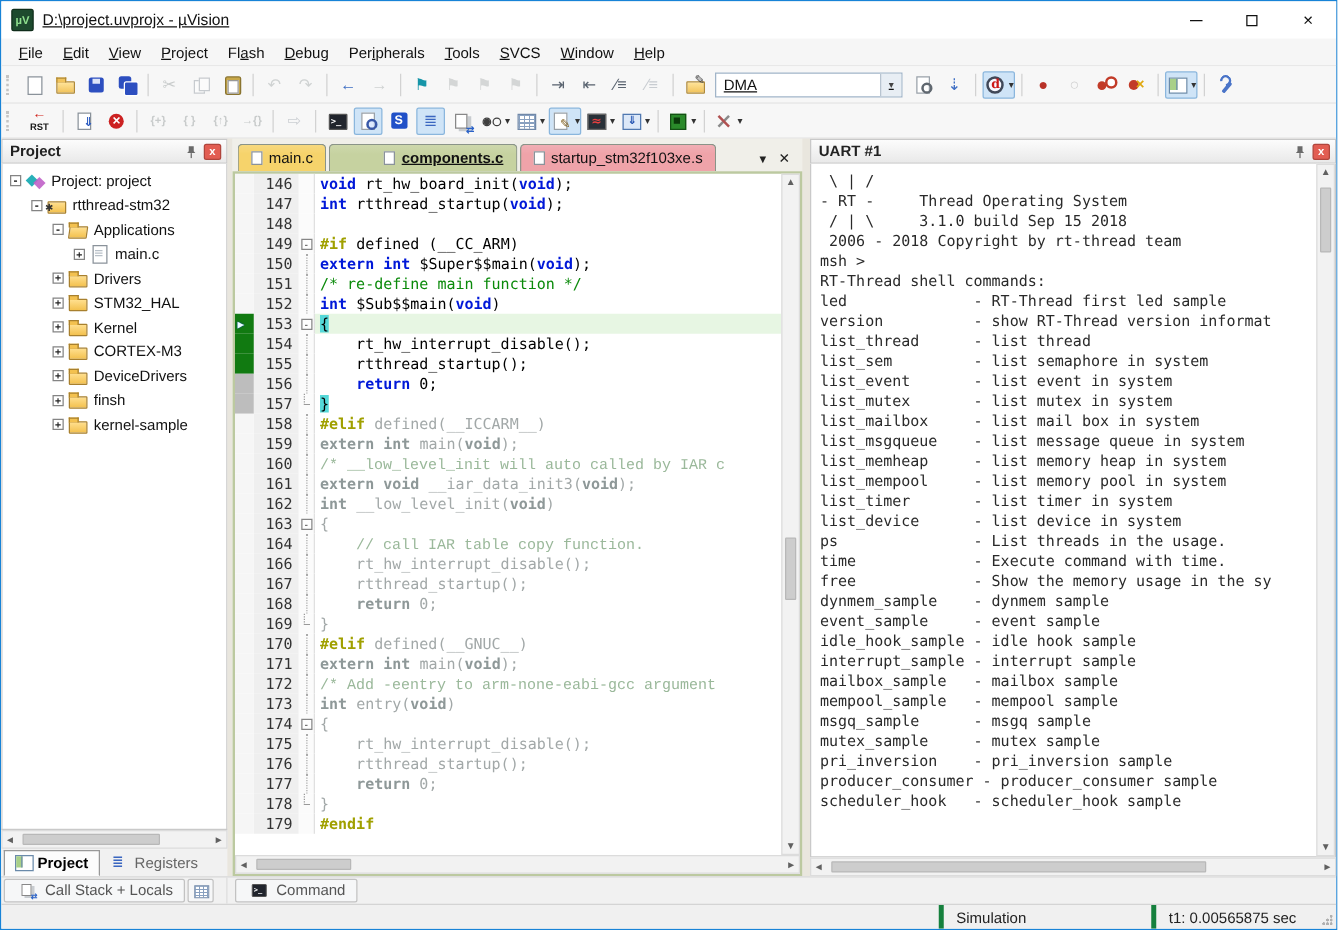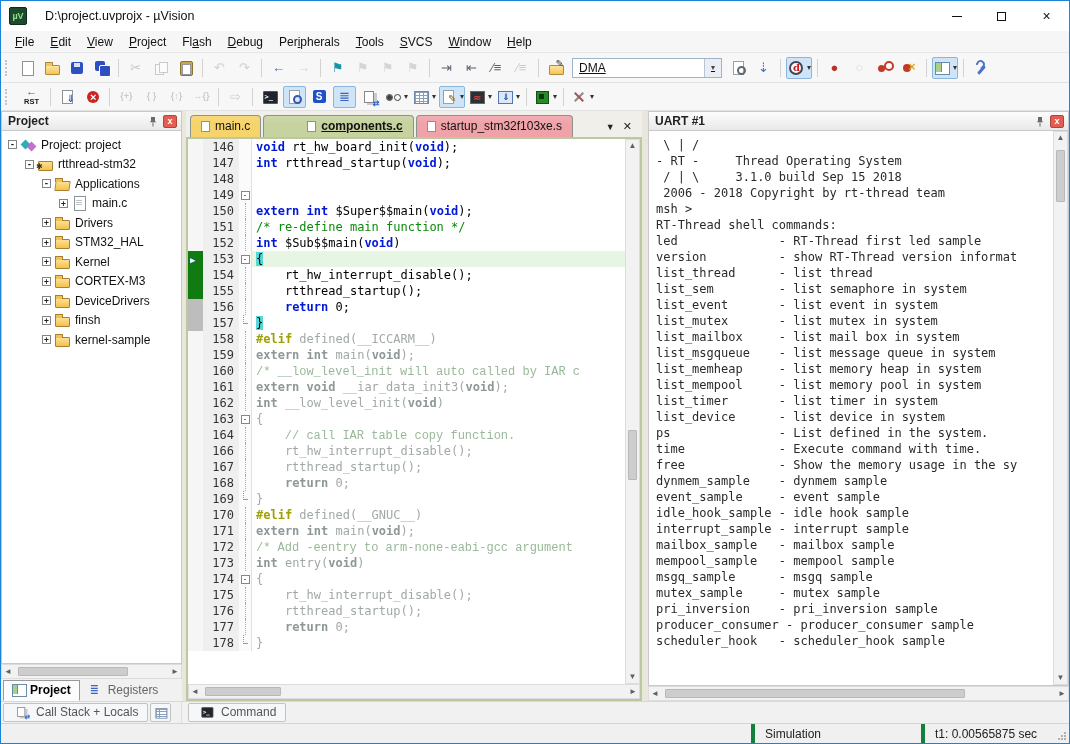--- a/index.html
+++ b/index.html
@@ -4,21 +4,21 @@
 <style>
   html,body{margin:0;padding:0;background:#fff;}
   *{box-sizing:border-box;}
   .window{width:1070px;height:744px;border:1px solid #1883d7;background:#f4f4f4;
     font-family:"Liberation Sans",sans-serif;position:relative;overflow:hidden;
     display:flex;flex-direction:column;}
   
   .titlebar{height:30px;background:#fff;display:flex;align-items:center;padding-left:8px;flex:none;}
   .app-icon{width:18px;height:18px;background:#1d4a2e;border:1px solid #0f2c1a;border-radius:2px;
     color:#8fe08f;font:bold 9px/16px "Liberation Sans",sans-serif;text-align:center;flex:none;}
-  .title-text{margin-left:18px;font-size:12.5px;color:#111;flex:1;}
+  .title-text{margin-left:7px;font-size:12.5px;color:#111;flex:1;text-decoration:underline;}
   .wctl{width:45px;height:30px;display:flex;align-items:center;justify-content:center;color:#111;flex:none;}
   .wctl .bar{width:10px;height:1px;background:#111;}
   .wctl .box{width:9px;height:9px;border:1px solid #111;}
   .wctl .x{font-size:14px;line-height:14px;}
   
   .menubar{height:22px;background:#f6f6f6;display:flex;align-items:center;padding-left:6px;
     font-size:12px;color:#111;flex:none;border-bottom:1px solid #e8e8e8;}
   .mi{padding:3px 8px;}
   
   .toolbar{height:30px;background:#f7f7f7;display:flex;align-items:center;flex:none;border-bottom:1px solid #e2e2e2;padding-left:2px;}
@@ -509,21 +509,21 @@
             <span style="font-size: 9px;">▼</span>
             <span>✕</span>
           </div>
         </div>
       <div class="edframe">
         <div class="edbody">
           <div class="codecol" id="codelines">
               <div class="cl"><span class="m"></span><span class="ln">146</span><span class="f"></span><span class="txt"><span class="tk-k">void</span><span class="tk-t"> rt_hw_board_init(</span><span class="tk-k">void</span><span class="tk-t">);</span></span></div>
               <div class="cl"><span class="m"></span><span class="ln">147</span><span class="f"></span><span class="txt"><span class="tk-k">int</span><span class="tk-t"> rtthread_startup(</span><span class="tk-k">void</span><span class="tk-t">);</span></span></div>
               <div class="cl"><span class="m"></span><span class="ln">148</span><span class="f"></span><span class="txt"></span></div>
-              <div class="cl"><span class="m"></span><span class="ln">149</span><span class="f"><span class="fbox">-</span></span></div>
+              <div class="cl"><span class="m"></span><span class="ln">149</span><span class="f"><span class="fbox">-</span></span><span class="txt"><span class="tk-p">#if</span><span class="tk-t"> defined (__CC_ARM)</span></span></div>
               <div class="cl"><span class="m"></span><span class="ln">150</span><span class="f"><span class="fline"></span></span><span class="txt"><span class="tk-k">extern</span><span class="tk-t"> </span><span class="tk-k">int</span><span class="tk-t"> $Super$$main(</span><span class="tk-k">void</span><span class="tk-t">);</span></span></div>
               <div class="cl"><span class="m"></span><span class="ln">151</span><span class="f"><span class="fline"></span></span><span class="txt"><span class="tk-c">/* re-define main function */</span></span></div>
               <div class="cl"><span class="m"></span><span class="ln">152</span><span class="f"><span class="fline"></span></span><span class="txt"><span class="tk-k">int</span><span class="tk-t"> $Sub$$main(</span><span class="tk-k">void</span><span class="tk-t">)</span></span></div>
               <div class="cl cur"><span class="m mg"><span class="arr">▶</span></span><span class="ln">153</span><span class="f"><span class="fbox">-</span></span><span class="txt"><span class="tk-b">{</span></span></div>
               <div class="cl"><span class="m mg"></span><span class="ln">154</span><span class="f"><span class="fline"></span></span><span class="txt"><span class="tk-t">    rt_hw_interrupt_disable();</span></span></div>
               <div class="cl"><span class="m mg"></span><span class="ln">155</span><span class="f"><span class="fline"></span></span><span class="txt"><span class="tk-t">    rtthread_startup();</span></span></div>
               <div class="cl"><span class="m mk"></span><span class="ln">156</span><span class="f"><span class="fline"></span></span><span class="txt"><span class="tk-t">    </span><span class="tk-k">return</span><span class="tk-t"> 0;</span></span></div>
               <div class="cl"><span class="m mk"></span><span class="ln">157</span><span class="f"><span class="fend"></span></span><span class="txt"><span class="tk-b">}</span></span></div>
               <div class="cl"><span class="m"></span><span class="ln">158</span><span class="f"><span class="fline"></span></span><span class="txt"><span class="tk-p">#elif</span><span class="tk-g"> defined(__ICCARM__)</span></span></div>
               <div class="cl"><span class="m"></span><span class="ln">159</span><span class="f"><span class="fline"></span></span><span class="txt"><span class="tk-gk">extern</span><span class="tk-g"> </span><span class="tk-gk">int</span><span class="tk-g"> main(</span><span class="tk-gk">void</span><span class="tk-g">);</span></span></div>
@@ -538,20 +538,21 @@
               <div class="cl"><span class="m"></span><span class="ln">169</span><span class="f"><span class="fend"></span></span><span class="txt"><span class="tk-g">}</span></span></div>
               <div class="cl"><span class="m"></span><span class="ln">170</span><span class="f"><span class="fline"></span></span><span class="txt"><span class="tk-p">#elif</span><span class="tk-g"> defined(__GNUC__)</span></span></div>
               <div class="cl"><span class="m"></span><span class="ln">171</span><span class="f"><span class="fline"></span></span><span class="txt"><span class="tk-gk">extern</span><span class="tk-g"> </span><span class="tk-gk">int</span><span class="tk-g"> main(</span><span class="tk-gk">void</span><span class="tk-g">);</span></span></div>
               <div class="cl"><span class="m"></span><span class="ln">172</span><span class="f"><span class="fline"></span></span><span class="txt"><span class="tk-gc">/* Add -eentry to arm-none-eabi-gcc argument</span></span></div>
               <div class="cl"><span class="m"></span><span class="ln">173</span><span class="f"><span class="fline"></span></span><span class="txt"><span class="tk-gk">int</span><span class="tk-g"> entry(</span><span class="tk-gk">void</span><span class="tk-g">)</span></span></div>
               <div class="cl"><span class="m"></span><span class="ln">174</span><span class="f"><span class="fbox">-</span></span><span class="txt"><span class="tk-g">{</span></span></div>
               <div class="cl"><span class="m"></span><span class="ln">175</span><span class="f"><span class="fline"></span></span><span class="txt"><span class="tk-g">    rt_hw_interrupt_disable();</span></span></div>
               <div class="cl"><span class="m"></span><span class="ln">176</span><span class="f"><span class="fline"></span></span><span class="txt"><span class="tk-g">    rtthread_startup();</span></span></div>
               <div class="cl"><span class="m"></span><span class="ln">177</span><span class="f"><span class="fline"></span></span><span class="txt"><span class="tk-g">    </span><span class="tk-gk">return</span><span class="tk-g"> 0;</span></span></div>
               <div class="cl"><span class="m"></span><span class="ln">178</span><span class="f"><span class="fend"></span></span><span class="txt"><span class="tk-g">}</span></span></div>
+              <div class="cl"><span class="m"></span><span class="ln">179</span><span class="f"></span><span class="txt"><span class="tk-p">#endif</span></span></div>
             </div>
           <div class="sb-v">
             <span class="sb-arrow">▲</span>
             <span class="sb-thumb" style="top:290px;left:2px;width:9px;height:50px;"></span>
             <span class="sb-arrow">▼</span>
           </div>
         </div>
         <div class="sb-h">
           <span class="sb-arrow">◄</span>
           <span class="sb-thumb" style="left:16px;top:2px;height:9px;width:76px;"></span>
@@ -586,21 +587,21 @@
             <div class="uline">list_thread      - list thread</div>
             <div class="uline">list_sem         - list semaphore in system</div>
             <div class="uline">list_event       - list event in system</div>
             <div class="uline">list_mutex       - list mutex in system</div>
             <div class="uline">list_mailbox     - list mail box in system</div>
             <div class="uline">list_msgqueue    - list message queue in system</div>
             <div class="uline">list_memheap     - list memory heap in system</div>
             <div class="uline">list_mempool     - list memory pool in system</div>
             <div class="uline">list_timer       - list timer in system</div>
             <div class="uline">list_device      - list device in system</div>
-            <div class="uline">ps               - List defined in the system.</div>
+            <div class="uline">ps               - List threads in the usage.</div>
             <div class="uline">time             - Execute command with time.</div>
             <div class="uline">free             - Show the memory usage in the sy</div>
             <div class="uline">dynmem_sample    - dynmem sample</div>
             <div class="uline">event_sample     - event sample</div>
             <div class="uline">idle_hook_sample - idle hook sample</div>
             <div class="uline">interrupt_sample - interrupt sample</div>
             <div class="uline">mailbox_sample   - mailbox sample</div>
             <div class="uline">mempool_sample   - mempool sample</div>
             <div class="uline">msgq_sample      - msgq sample</div>
             <div class="uline">mutex_sample     - mutex sample</div>

